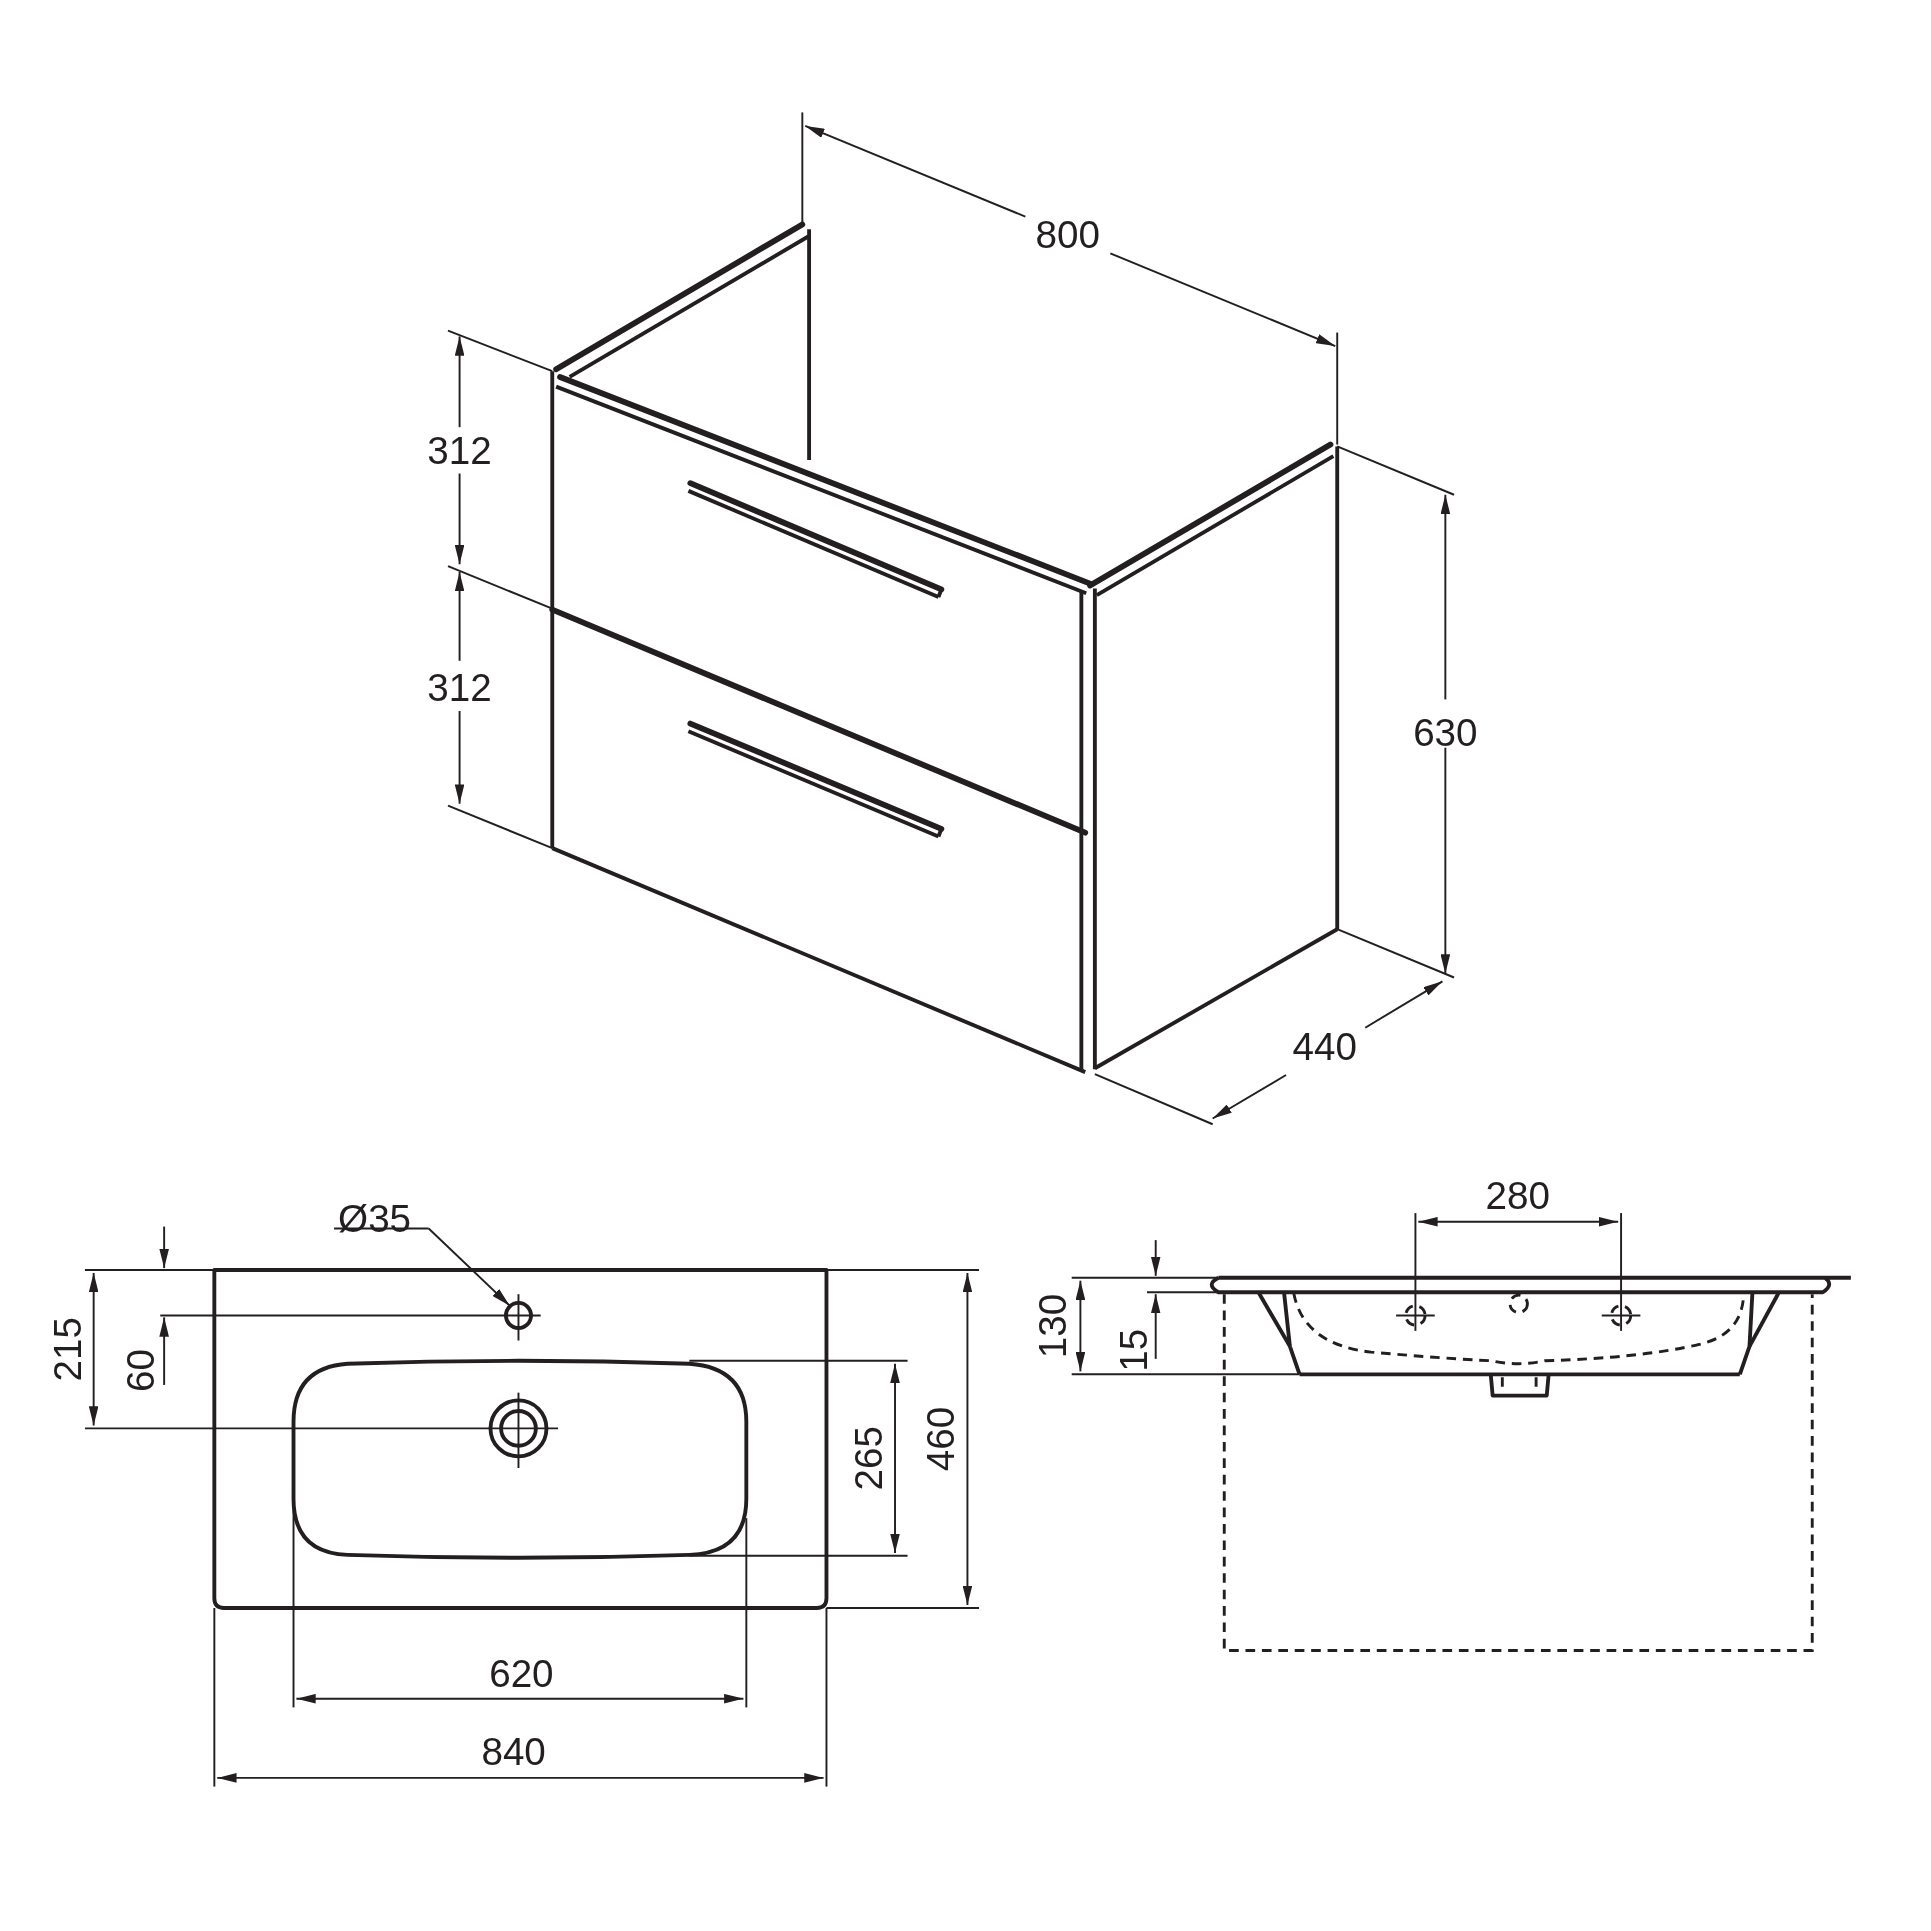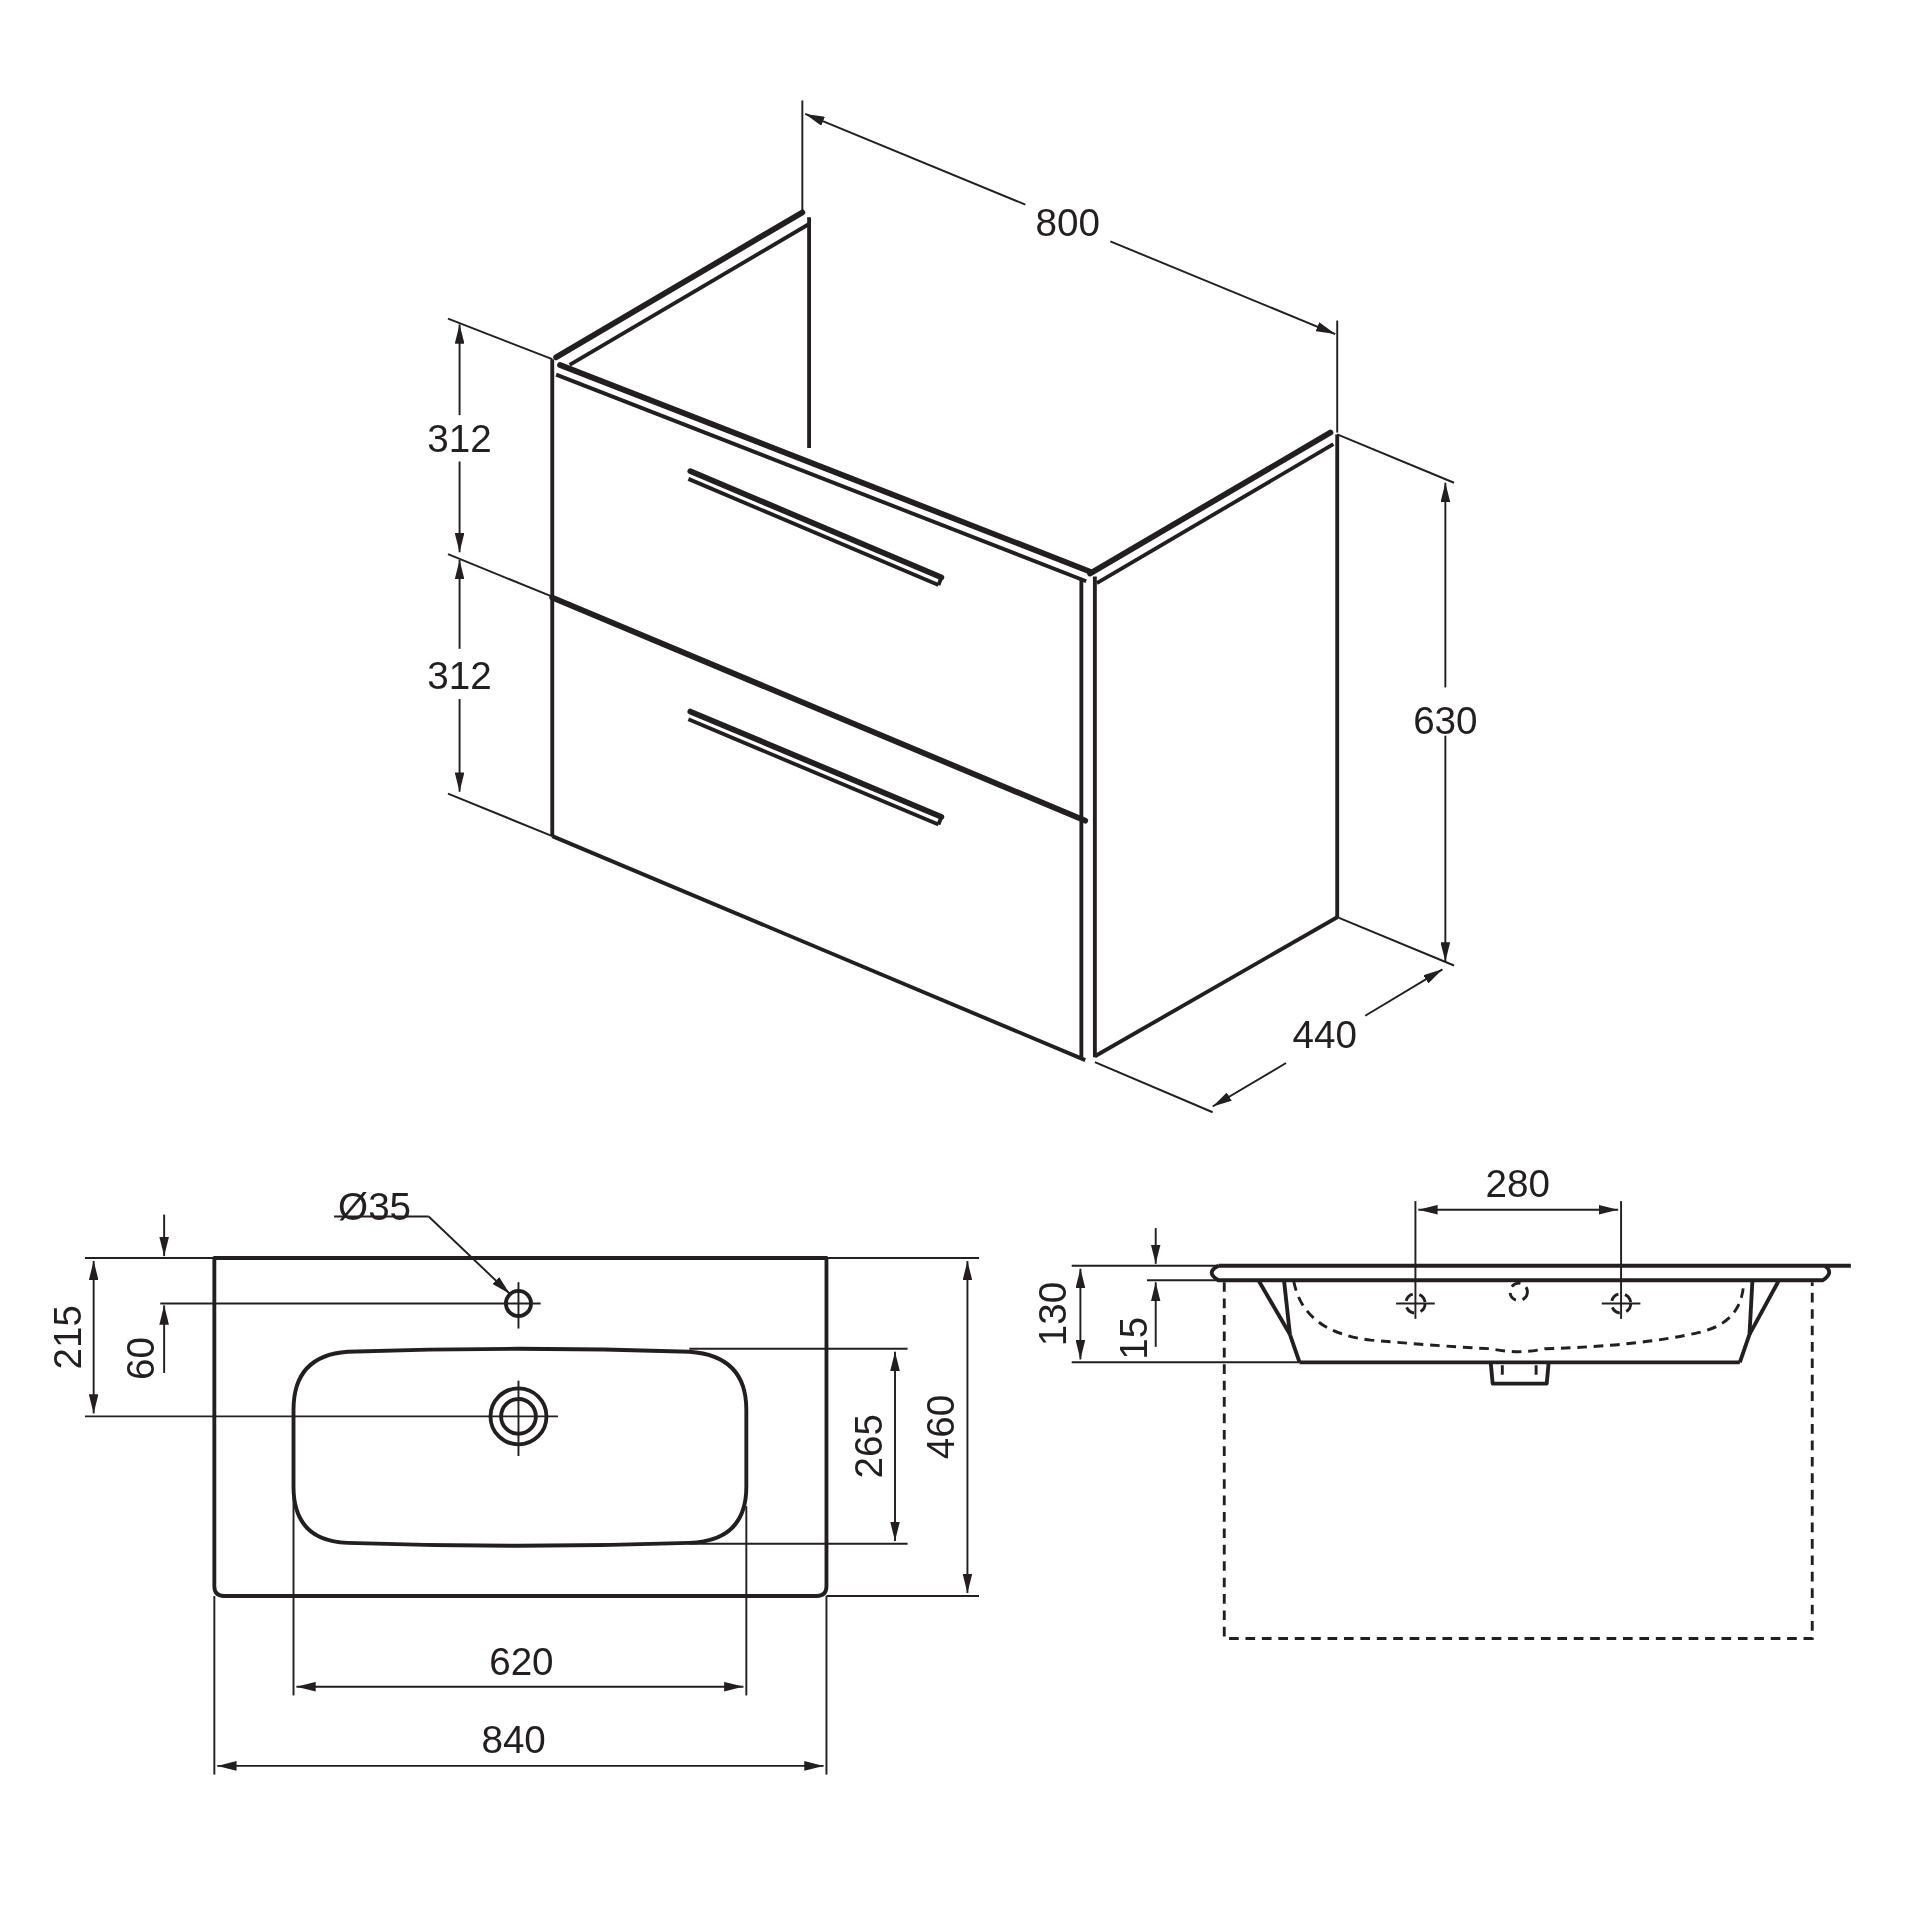--- a/index.html
+++ b/index.html
@@ -1,17 +1,17 @@
 <!DOCTYPE html>
 <html><head>
 <meta charset="utf-8">
 <style>
   html,body{margin:0;padding:0;background:#ffffff;}
   body{width:1931px;height:1931px;overflow:hidden;font-family:"Liberation Sans",sans-serif;}
-  #canvas{position:absolute;left:0;top:0;width:1931px;height:1867px;}
+  #canvas{position:absolute;left:0;top:12px;width:1931px;height:1867px;}
   svg text{font-family:"Liberation Sans",sans-serif;fill:#231f20;}
   .thick{stroke:#231f20;stroke-width:6;fill:none;stroke-linejoin:round;stroke-linecap:round;}
   .med{stroke:#231f20;stroke-width:4;fill:none;stroke-linejoin:round;}
   .thin{stroke:#231f20;stroke-width:2;fill:none;}
   .dash{stroke:#231f20;stroke-width:3;fill:none;stroke-dasharray:10 7;}
   .dim-text{font-size:40px;}
 </style>
 </head>
 <body>
 

